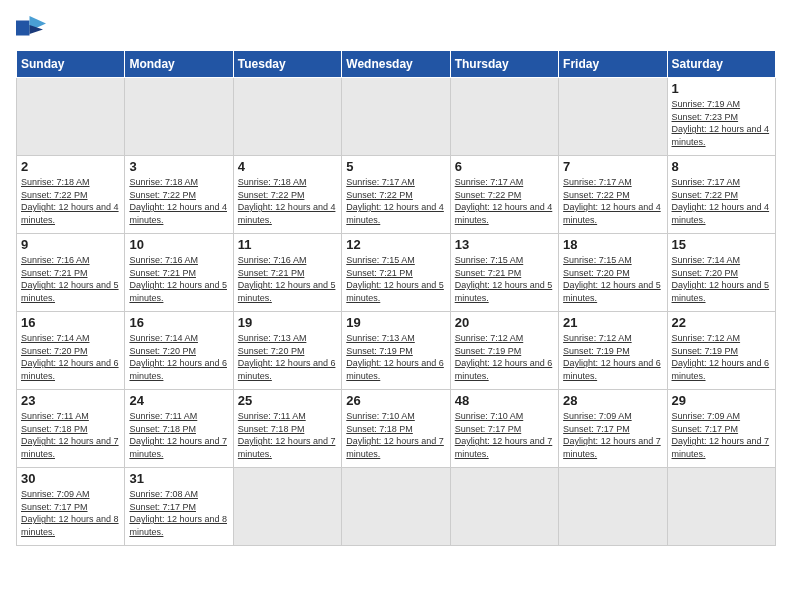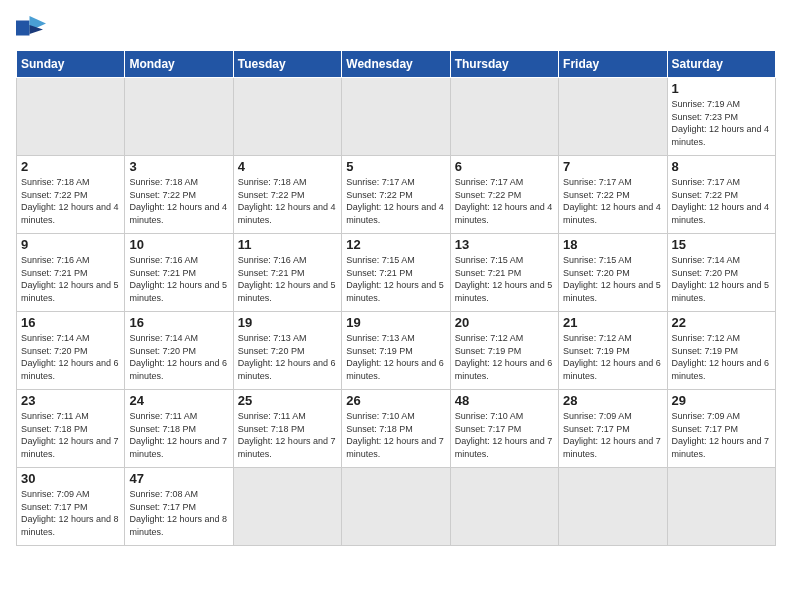--- a/index.html
+++ b/index.html
@@ -82,20 +82,21 @@
       font-size: 13px;
       font-weight: bold;
       color: #222;
       display: block;
       margin-bottom: 2px;
     }
     .day-info {
       font-size: 9px;
       color: #333;
       line-height: 1.4;
+      text-decoration: underline;
     }
   </style>
 </head>
 <body>
 
 <div class="page">
   <div class="header">
     <div class="logo">
       <svg class="logo-icon" viewBox="0 0 40 32" xmlns="http://www.w3.org/2000/svg">
         <rect x="0" y="6" width="18" height="20" fill="#2255a4"></rect>
@@ -256,21 +257,21 @@
             <span class="day-number">29</span>
             <div class="day-info">Sunrise: 7:09 AM<br>Sunset: 7:17 PM<br>Daylight: 12 hours and 7 minutes.</div>
           </td>
         </tr>
         <tr>
           <td>
             <span class="day-number">30</span>
             <div class="day-info">Sunrise: 7:09 AM<br>Sunset: 7:17 PM<br>Daylight: 12 hours and 8 minutes.</div>
           </td>
           <td>
-            <span class="day-number">47</span>
+            <span class="day-number">31</span>
             <div class="day-info">Sunrise: 7:08 AM<br>Sunset: 7:17 PM<br>Daylight: 12 hours and 8 minutes.</div>
           </td>
           <td class="empty"></td>
           <td class="empty"></td>
           <td class="empty"></td>
           <td class="empty"></td>
           <td class="empty"></td>
         </tr>
       </tbody>
   </table>

